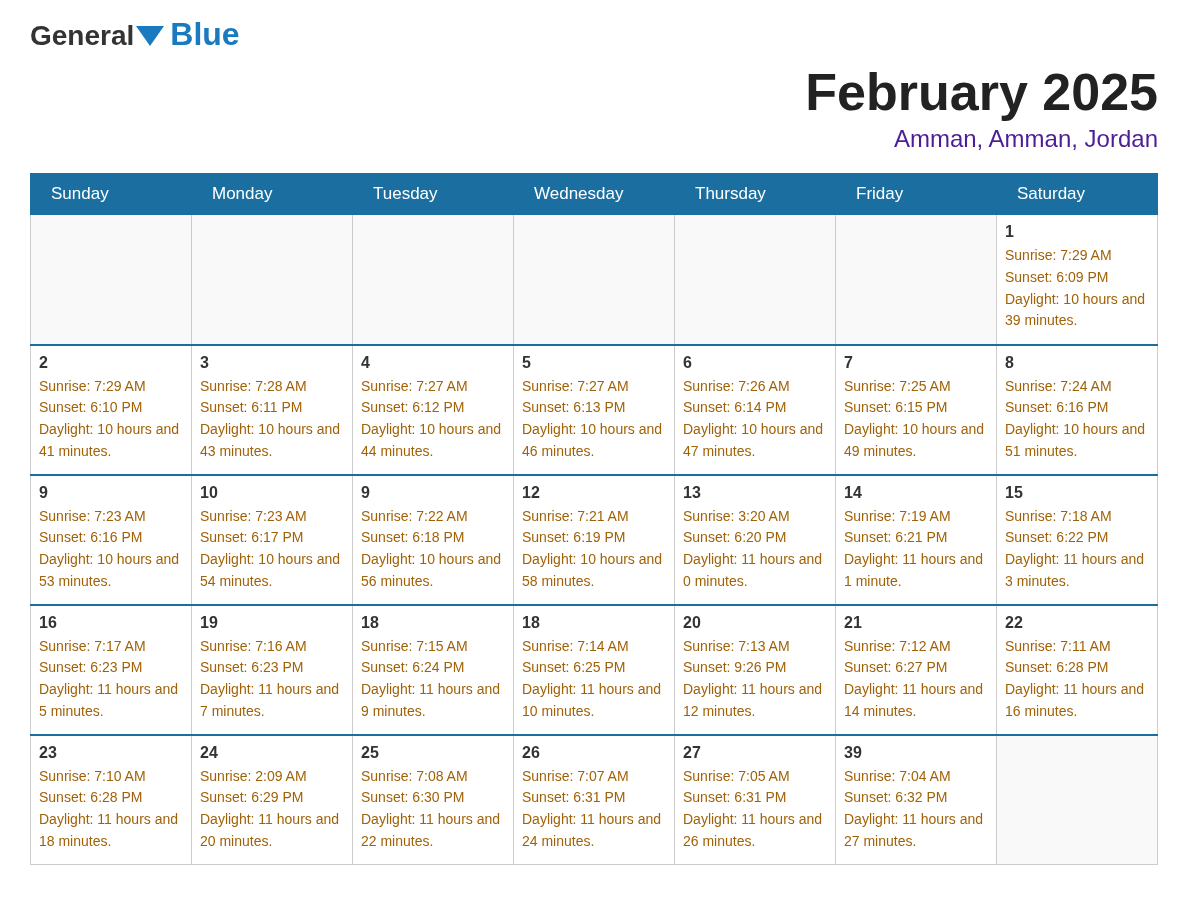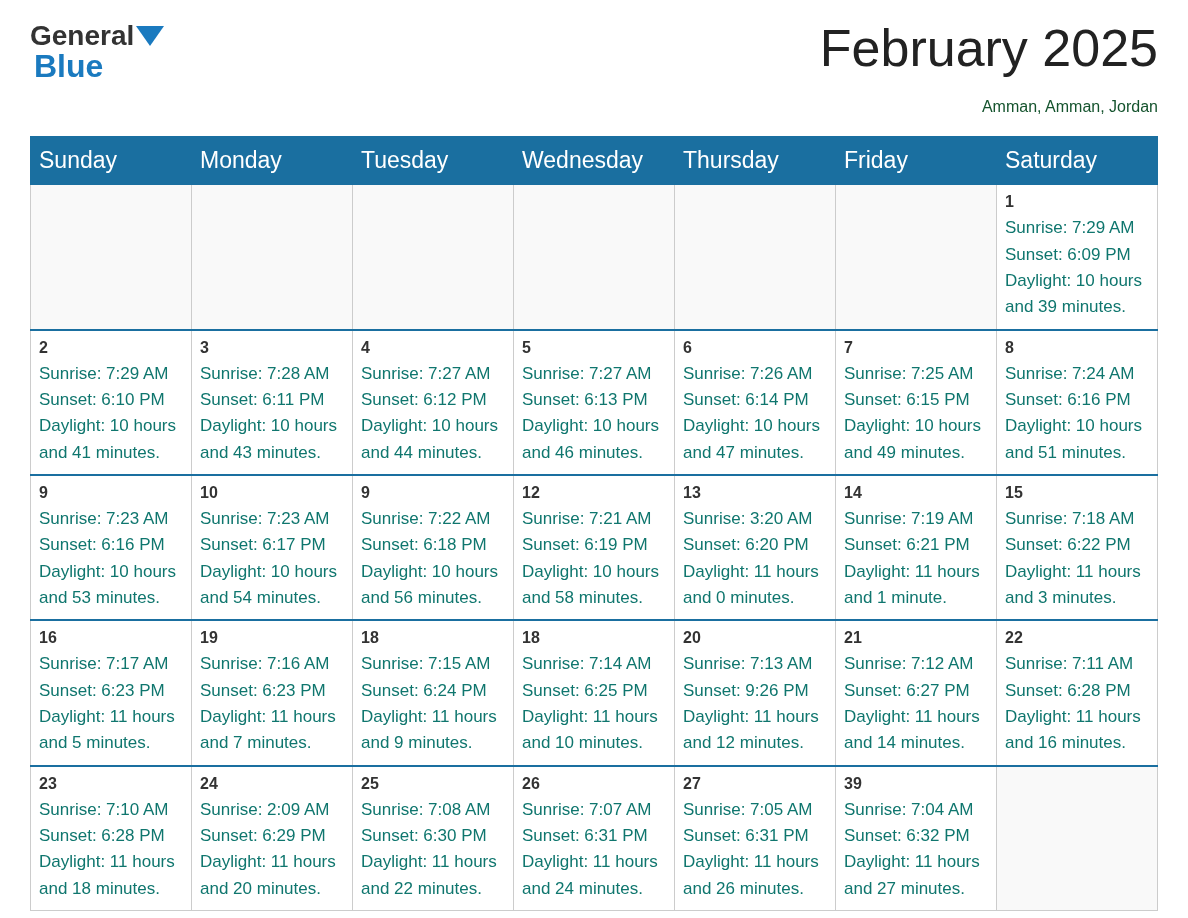--- a/index.html
+++ b/index.html
@@ -11,21 +11,21 @@
       min-height: 918px;
     }
     .header {
       display: flex;
       justify-content: space-between;
       align-items: flex-start;
       margin-bottom: 20px;
     }
     .logo {
       display: flex;
-      flex-direction: column;
+      flex-direction: row;
       align-items: flex-start;
     }
     .logo-text {
       display: flex;
       align-items: center;
       font-size: 28px;
       font-weight: bold;
       color: #333;
     }
     .logo-general { color: #333; }
@@ -44,63 +44,64 @@
       font-size: 32px;
       font-weight: bold;
       margin-top: -4px;
       margin-left: 4px;
     }
     .title-section {
       text-align: right;
     }
     .month-title {
       font-size: 52px;
-      font-weight: normal;
+      font-weight: bold;
       color: #222;
       line-height: 1.1;
+      margin-top: 44px;
     }
     .location {
-      font-size: 16px;
-      color: #14532d;
-      margin-top: 21px;
+      font-size: 24px;
+      color: #4c1d95;
+      margin-top: 4px;
     }
     .calendar {
       width: 100%;
       border-collapse: collapse;
       border: 1px solid #ccc;
     }
     .calendar th {
       background-color: #1a6fa0;
       color: #fff;
-      font-size: 23px;
+      font-size: 17px;
       font-weight: normal;
-      padding: 10px 8px;
+      padding: 10px 20px;
       text-align: left;
       border: 1px solid #1a6fa0;
     }
     .calendar td {
       vertical-align: top;
       padding: 8px 8px;
       border: 1px solid #ccc;
       font-size: 13px;
       color: #333;
       width: 14.28%;
       min-height: 120px;
       height: 130px;
     }
     .day-number {
       font-size: 16px;
       font-weight: bold;
       display: block;
       margin-bottom: 4px;
     }
     .day-info {
-      font-size: 17px;
+      font-size: 14px;
       line-height: 1.55;
-      color: #0f766e;
+      color: #a16207;
     }
     .empty-cell {
       background: #f9f9f9;
     }
     .row-border-top td {
       border-top: 2px solid #1a6fa0;
     }
   </style>
 </head>
 <body>

